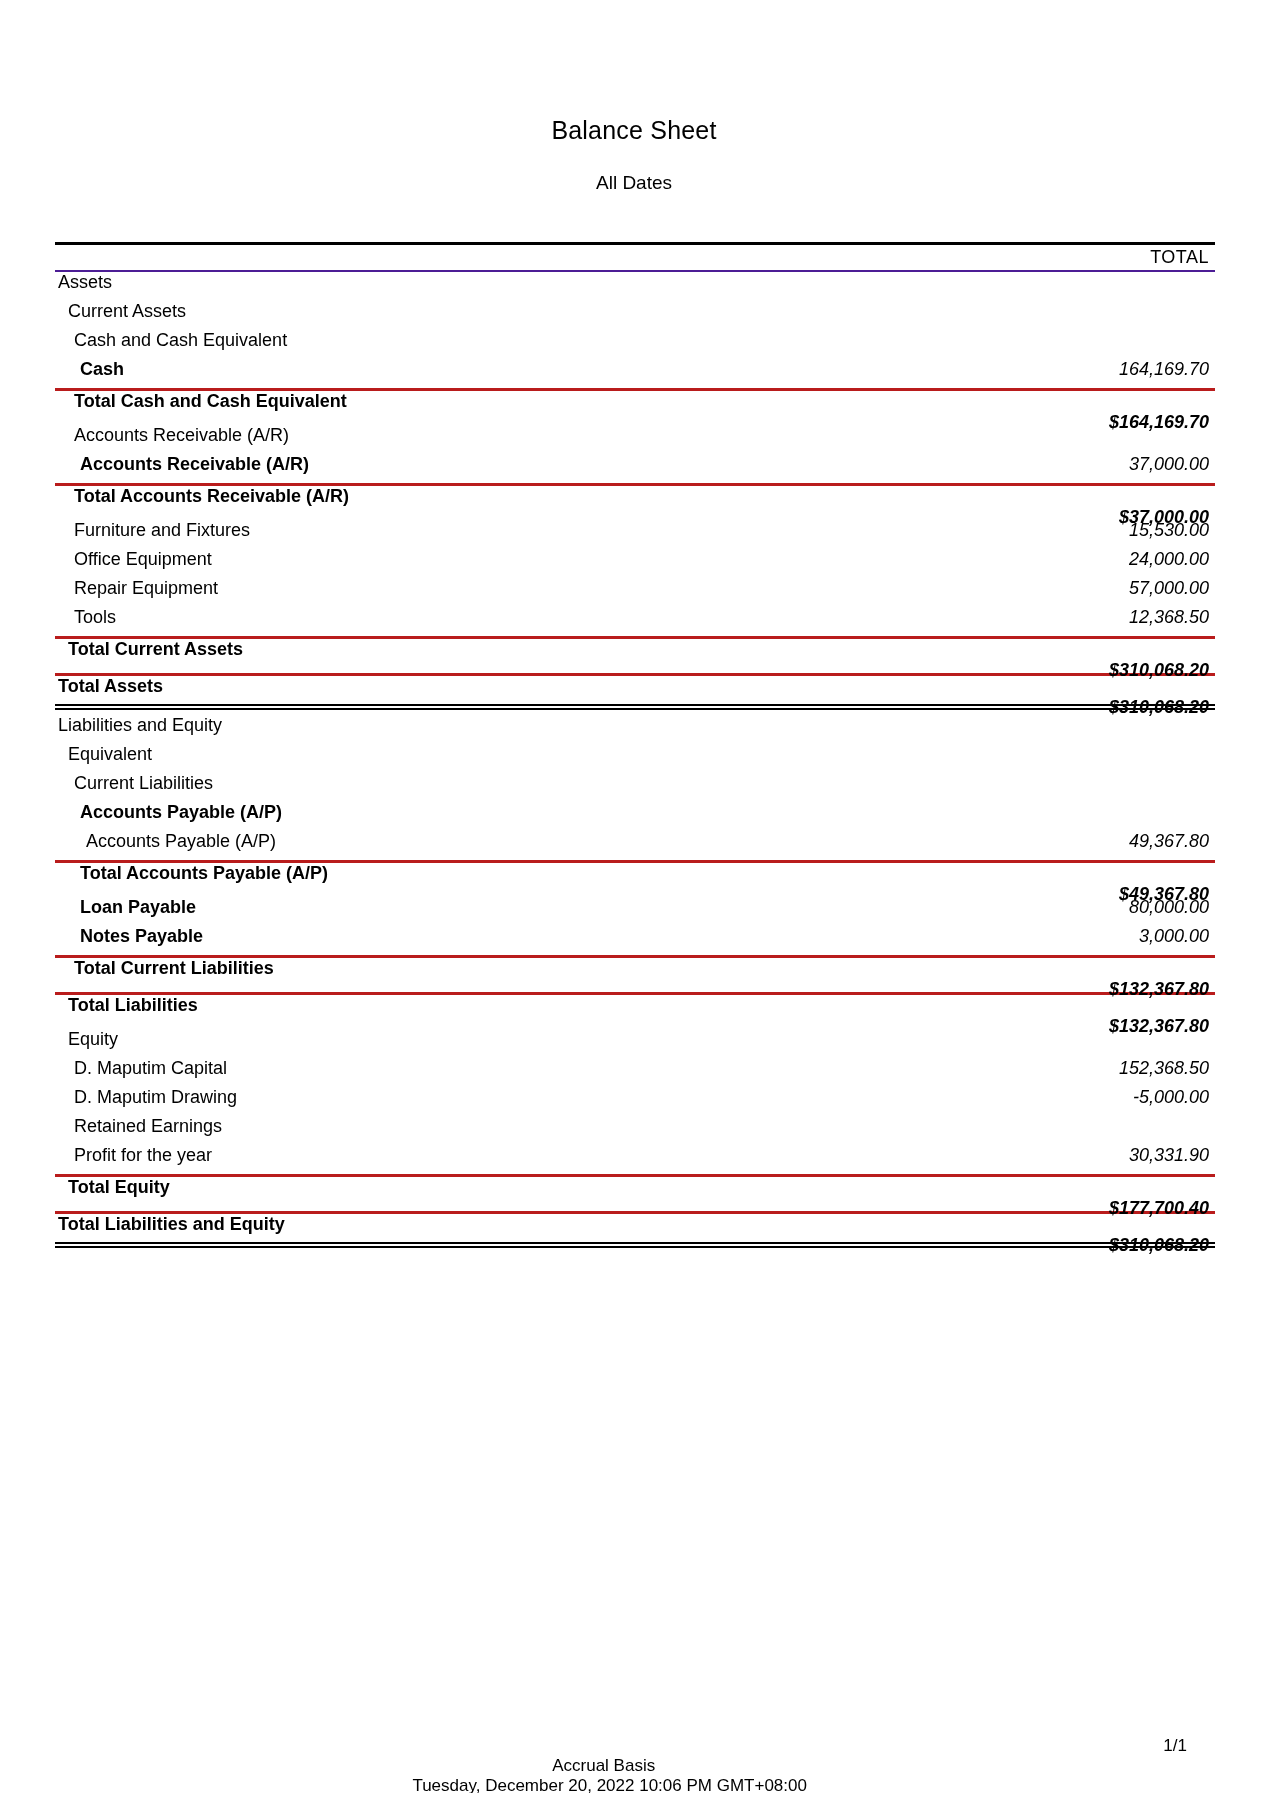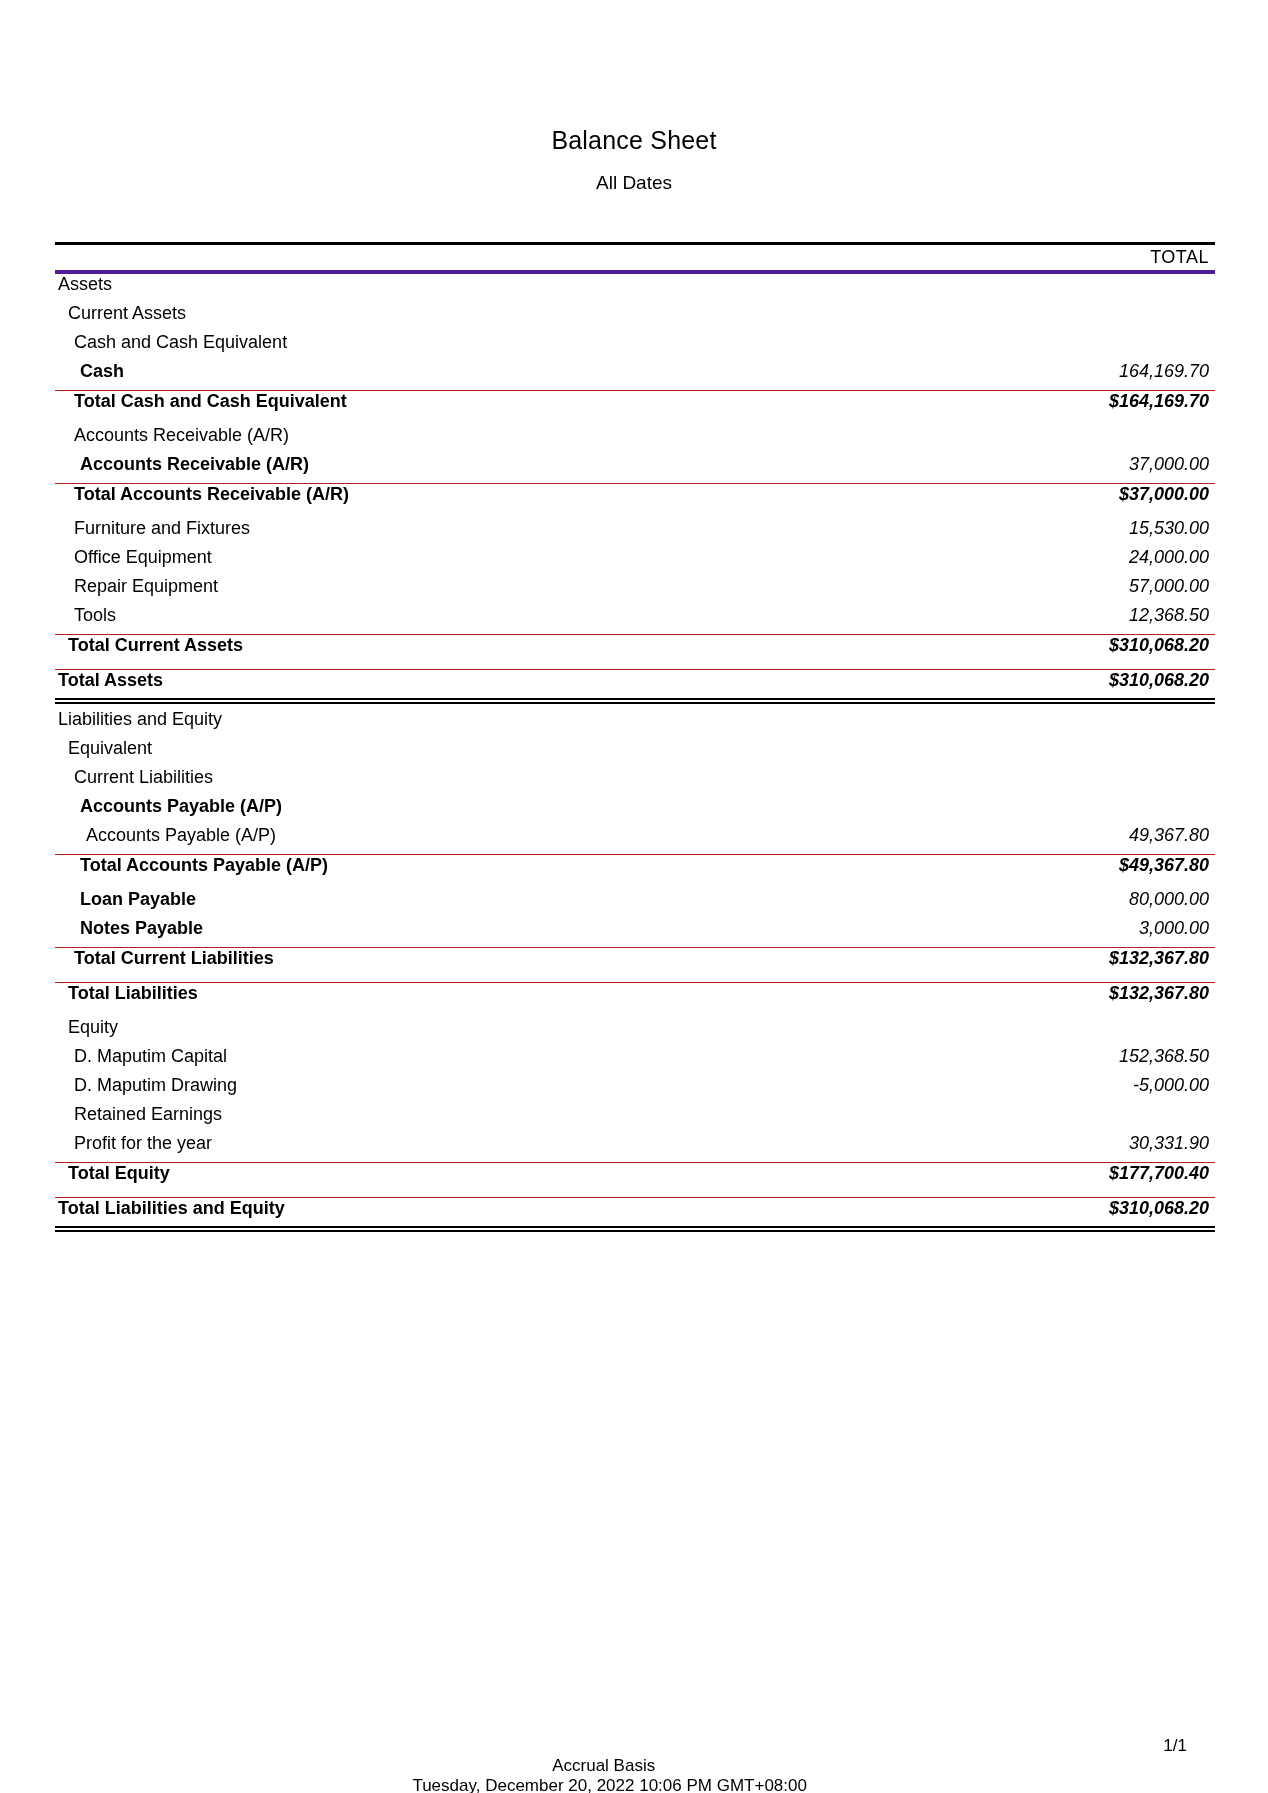--- a/index.html
+++ b/index.html
@@ -11,21 +11,21 @@
     position: relative;
     width: 1268px;
     height: 1793px;
     background: #ffffff;
     font-family: "Liberation Sans", sans-serif;
     color: #000000;
     overflow: hidden;
   }
   .title {
     position: absolute;
-    top: 126px;
+    top: 116px;
     left: 0;
     width: 100%;
     text-align: center;
     font-size: 25px;
     font-weight: 500;
     letter-spacing: 0.2px;
   }
   .subtitle {
     position: absolute;
     top: 172px;
@@ -37,38 +37,39 @@
   .report {
     position: absolute;
     top: 242px;
     left: 55px;
     width: 1160px;
     border-top: 3px solid #000000;
   }
   .thead {
     height: 25px;
     line-height: 25px;
-    border-bottom: 4px solid #4c1d95;
+    border-bottom: 2px solid #4c1d95;
     text-align: right;
     padding-right: 6px;
     font-size: 18px;
     letter-spacing: 0.5px;
   }
   .row {
     display: flex;
     height: 29px;
     font-size: 18px;
   }
   .row .label { flex: 1 1 auto; white-space: pre; }
   .row .value { padding-right: 6px; white-space: pre; text-align: right; font-style: italic; }
   .row.total {
     height: 28px;
     font-weight: 700;
-    border-top: 1px solid #b91c1c;
+    border-top: 3px solid #b91c1c;
     margin-bottom: 6px;
+    flex-direction: column;
   }
   .row.total.pre-rule { margin-bottom: 0; }
   .lvl0 { padding-left: 3px; }
   .lvl1 { padding-left: 13px; }
   .lvl2 { padding-left: 19px; }
   .lvl3 { padding-left: 25px; font-weight: bold; }
   .lvl4 { padding-left: 31px; }
   .double-rule {
     height: 2px;
     border-top: 2px solid #000000;

